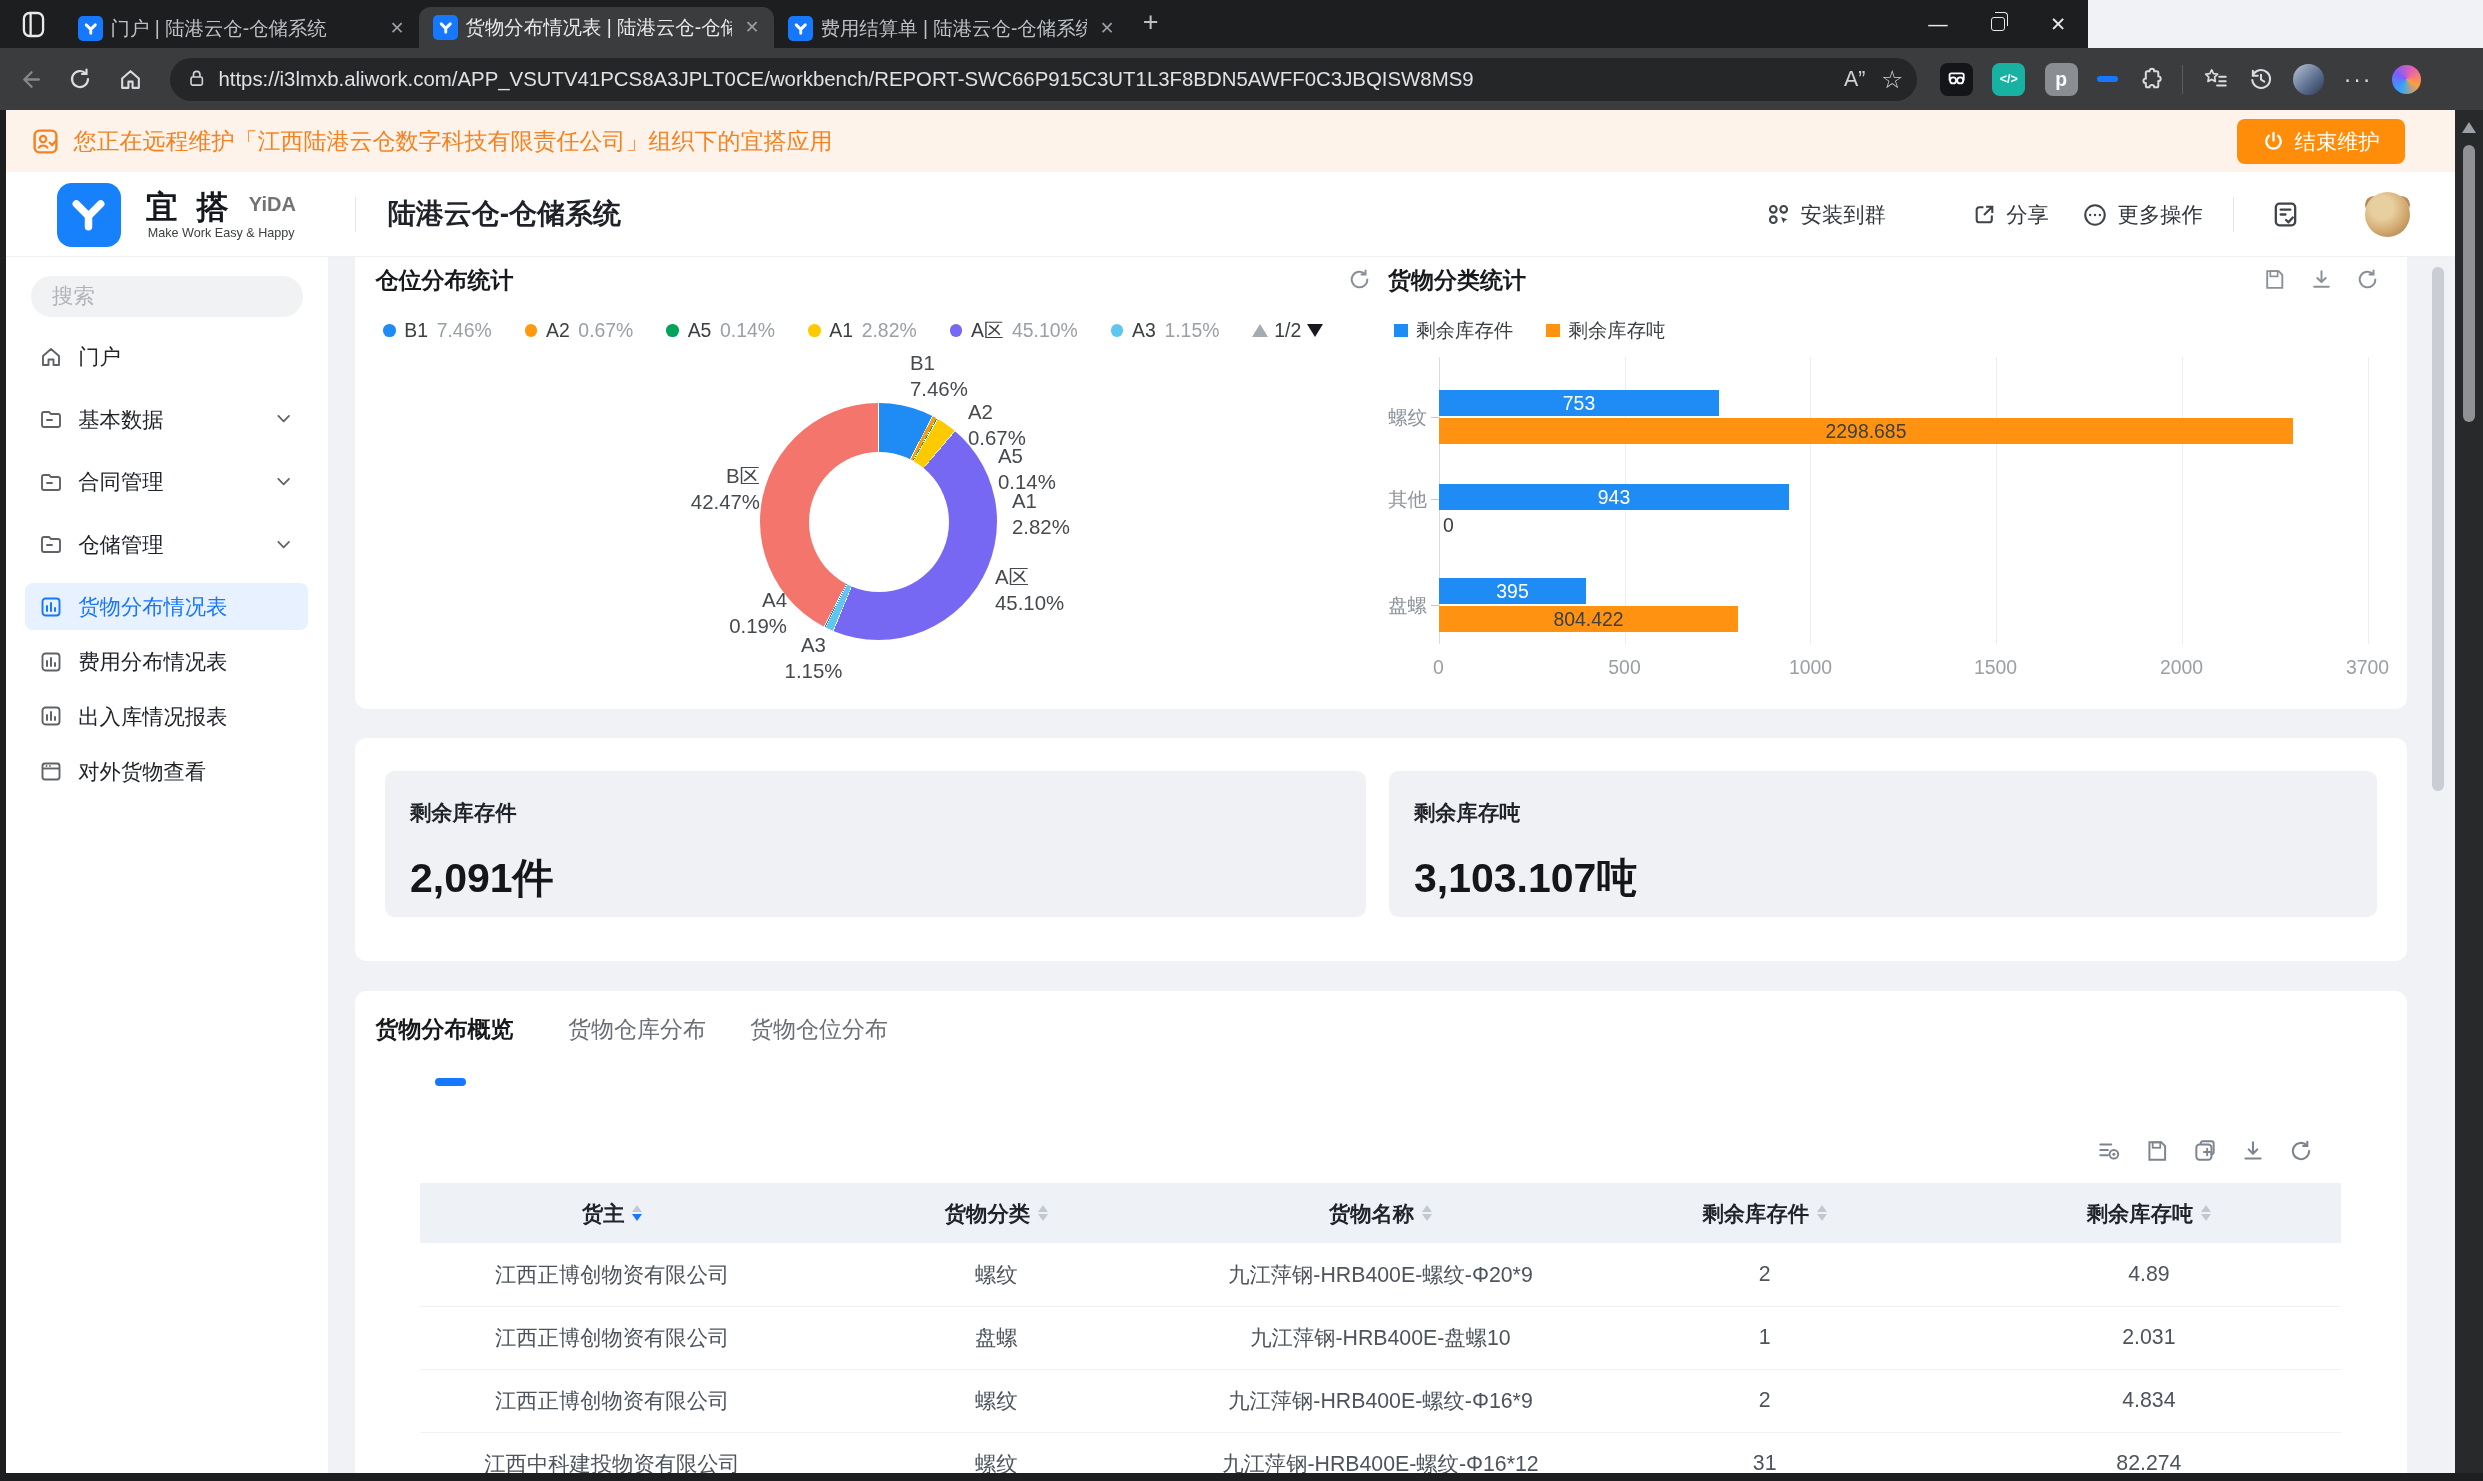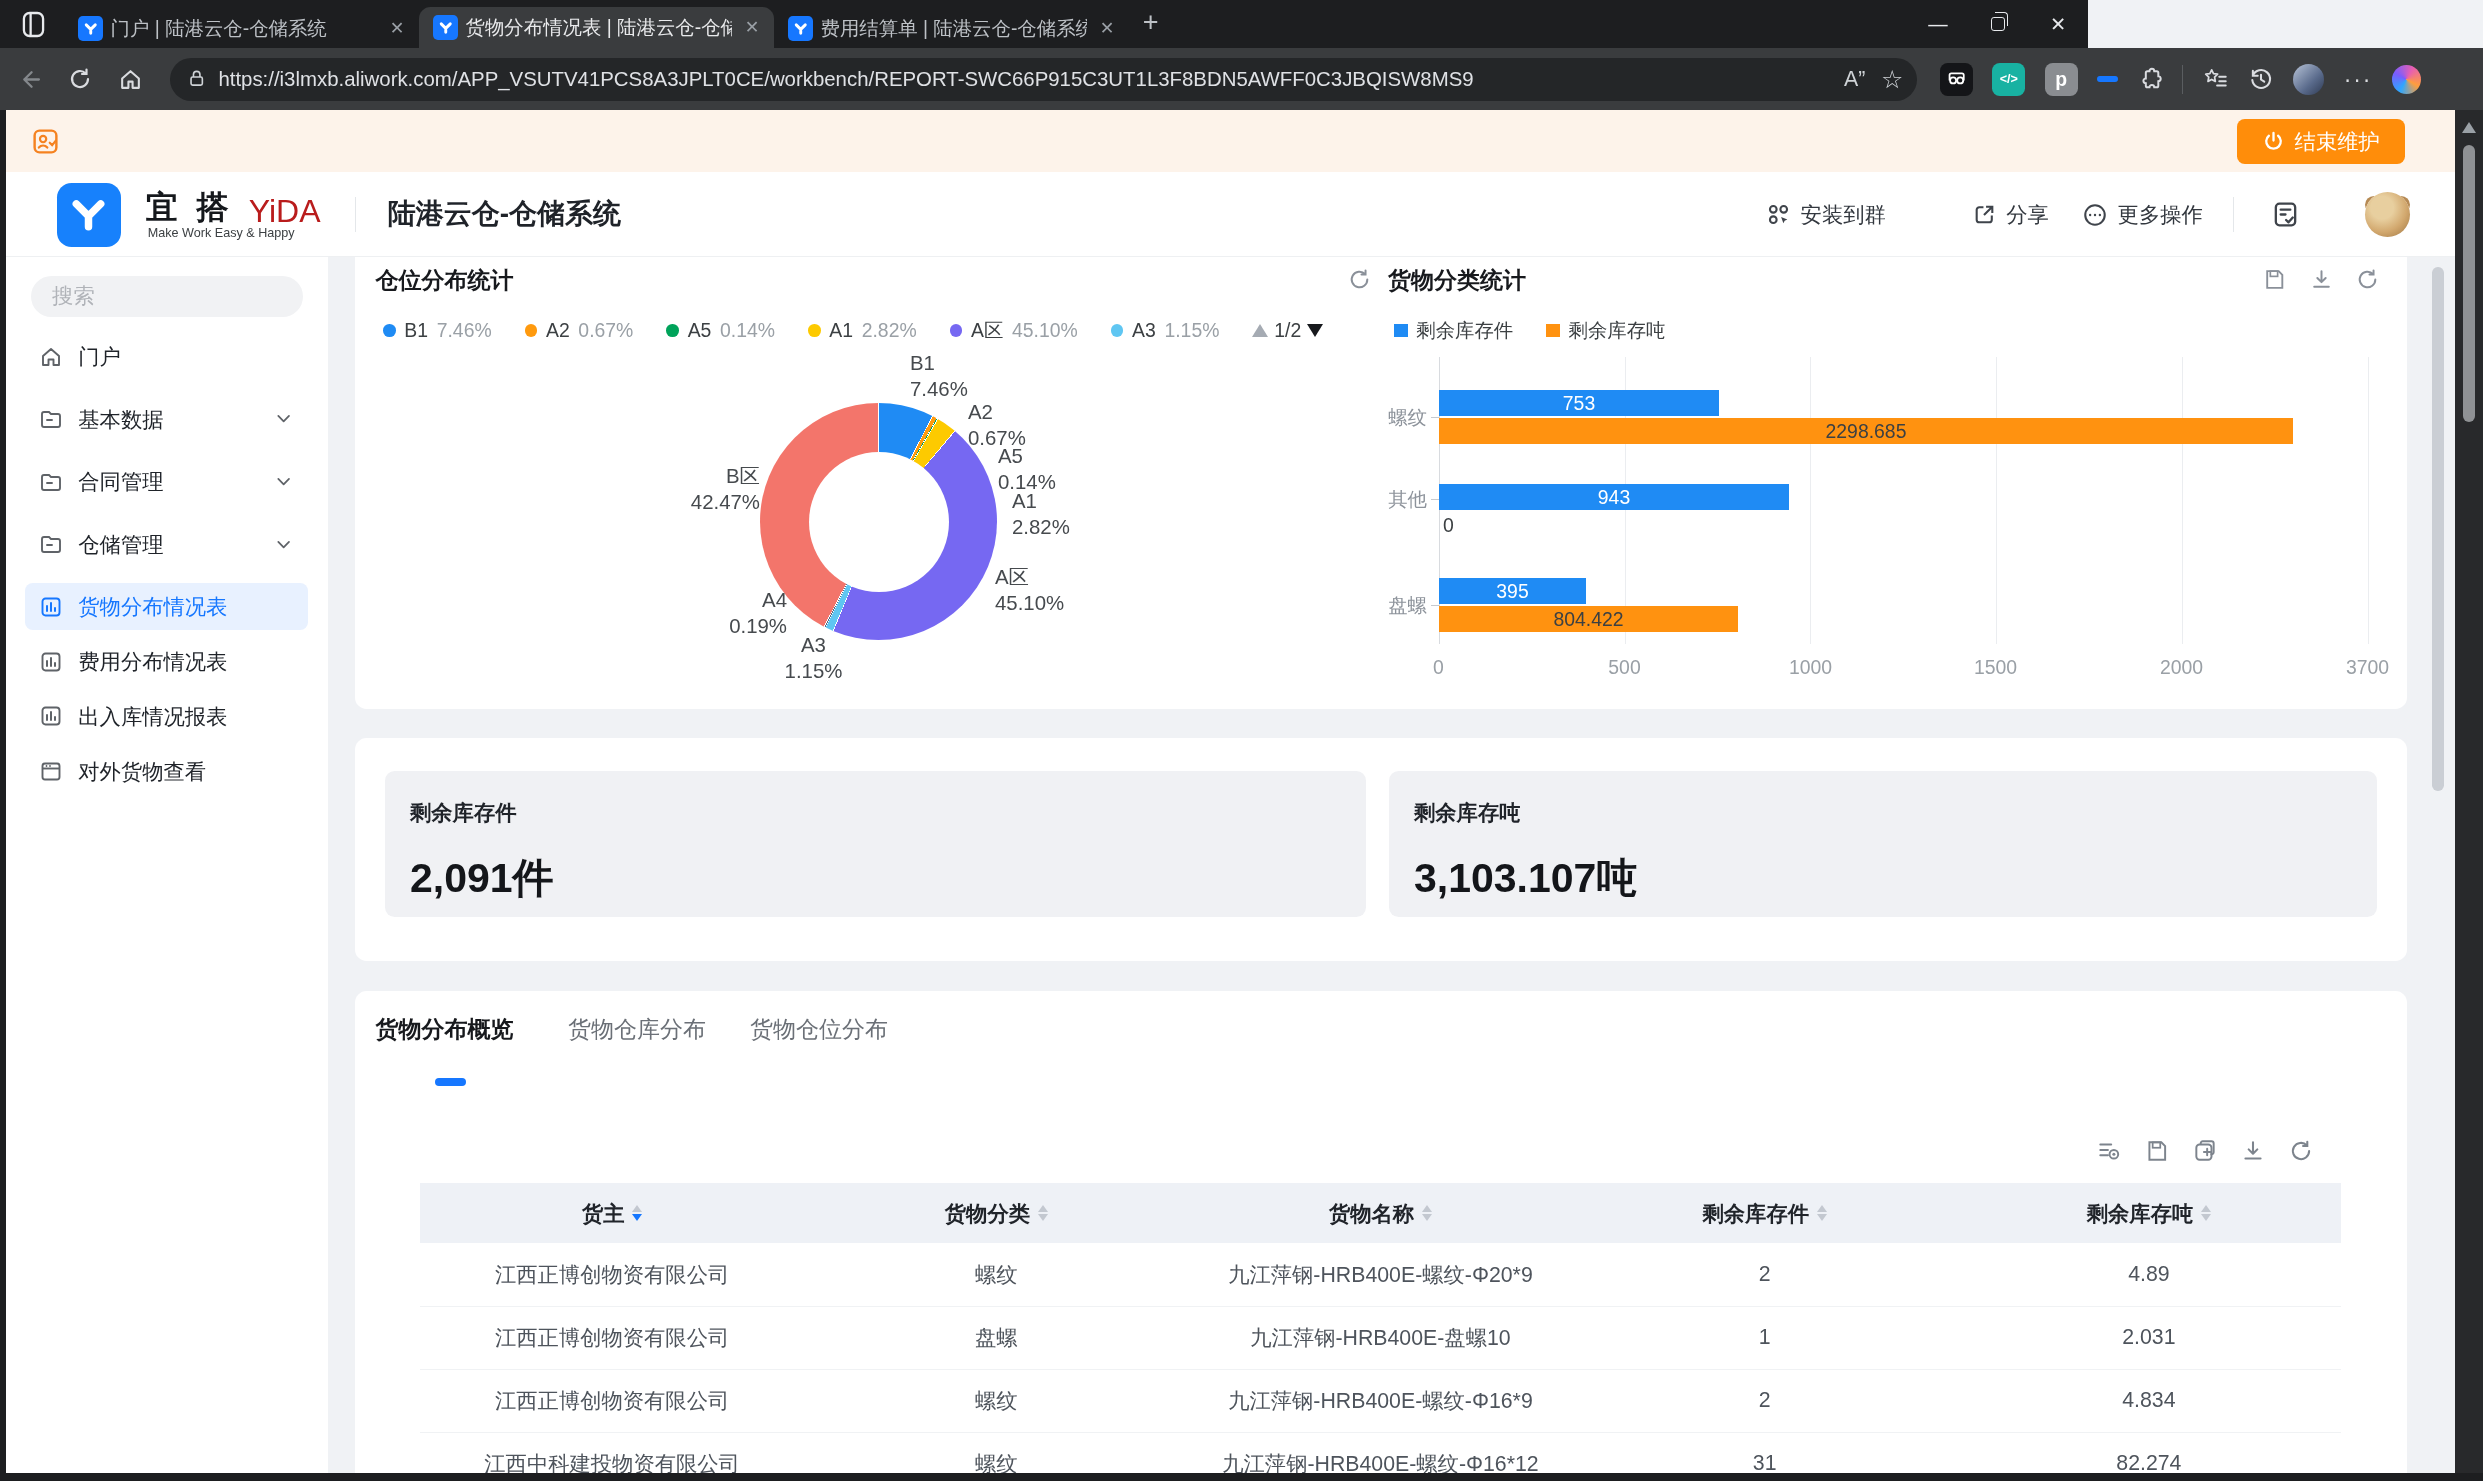--- a/index.html
+++ b/index.html
@@ -31,21 +31,21 @@
 
   
   #banner { position:absolute; left:5.8px; top:110px; width:2449px; height:62px; background:#fdf3ea; display:flex; align-items:center; }
   #banner .btxt { color:#f58220; font-size:23px; margin-left:13.6px; }
   #endbtn { position:absolute; right:50px; top:8.7px; height:45px; padding:0 25px; background:#ff8d0a; border-radius:7.8px; color:#fff; font-size:21.3px; display:flex; align-items:center; gap:9.7px; border:none;justify-content:space-between; }
 
   
   #appheader { position:absolute; left:5.8px; top:172px; width:2449px; height:85px; background:#fff; border-bottom:1px solid #eef0f2; }
   .logo-sq { position:absolute; left:51px; top:10.7px; width:64px; height:64px; background:#1781fc; border-radius:14.6px; display:flex; align-items:center; justify-content:center; }
   .logo-cn { position:absolute; left:140px; top:13.6px; font-size:32px; font-weight:700; color:#15181c; letter-spacing:4.9px; }
-  .logo-en { position:absolute; left:243px; top:21.3px; font-size:32px; font-weight:400; color:#b91c1c; }
+  .logo-en { position:absolute; left:243px; top:21.3px; font-size:20px; font-weight:700; color:#737373; }
   .logo-tag { position:absolute; left:142px; top:54px; font-size:12.6px; color:#3c4043; }
   .hdr-div { position:absolute; left:349px; top:25px; width:1px; height:35px; background:#e4e7ea; }
   .appname { position:absolute; left:382px; top:23px; font-size:28px; font-weight:600; color:#1f2329; }
   .hact { position:absolute; top:0; height:85px; display:flex; align-items:center; gap:9.7px; color:#33383f; font-size:21.3px; }
 
   
   #sidebar { position:absolute; left:5.8px; top:257px; width:322px; height:1216px; background:#fff; }
   #searchbox { position:absolute; left:25px; top:19.4px; width:272px; height:41px; background:#f1f2f4; border-radius:20.4px; display:flex; align-items:center; padding:0 15.5px 0 21.3px; }
   #searchbox input { flex:1; border:none; outline:none; background:transparent; font-size:21.3px; color:#333; font-family:inherit; }
   #searchbox input::placeholder { color:#b0b3b8; }
@@ -221,20 +221,21 @@
     <span style="width:29px;height:29px;border-radius:50%;background:conic-gradient(from 210deg,#2ea7ff,#7a5cff,#e85fb0,#ff9e3d,#2ea7ff);display:inline-block;"></span>
   </div>
 </div>
 
 <div id="banner">
   <svg style="margin-left:25px;" width="29" height="29" viewBox="0 0 24 24">
       <rect x="3" y="3" width="18" height="18" rx="4" fill="none" stroke="#f58220" stroke-width="2"></rect>
       <circle cx="10" cy="10" r="2.6" fill="none" stroke="#f58220" stroke-width="1.8"></circle>
       <path d="M6.5 17 a4.5 4.5 0 0 1 7 0 M15.5 13 l2 2 3-3.6" fill="none" stroke="#f58220" stroke-width="1.8" stroke-linecap="round"></path>
     </svg>
+  <span class="btxt">您正在远程维护「江西陆港云仓数字科技有限责任公司」组织下的宜搭应用</span>
   <button id="endbtn">
     <svg width="23" height="23" viewBox="0 0 24 24">
         <path d="M12 3 v8 M7.2 6 a7.6 7.6 0 1 0 9.6 0" fill="none" stroke="#fff" stroke-width="2.4" stroke-linecap="round"></path>
       </svg>
     <span>结束维护</span>
   </button>
 </div>
 
 <div id="appheader">
   <div class="logo-sq">

